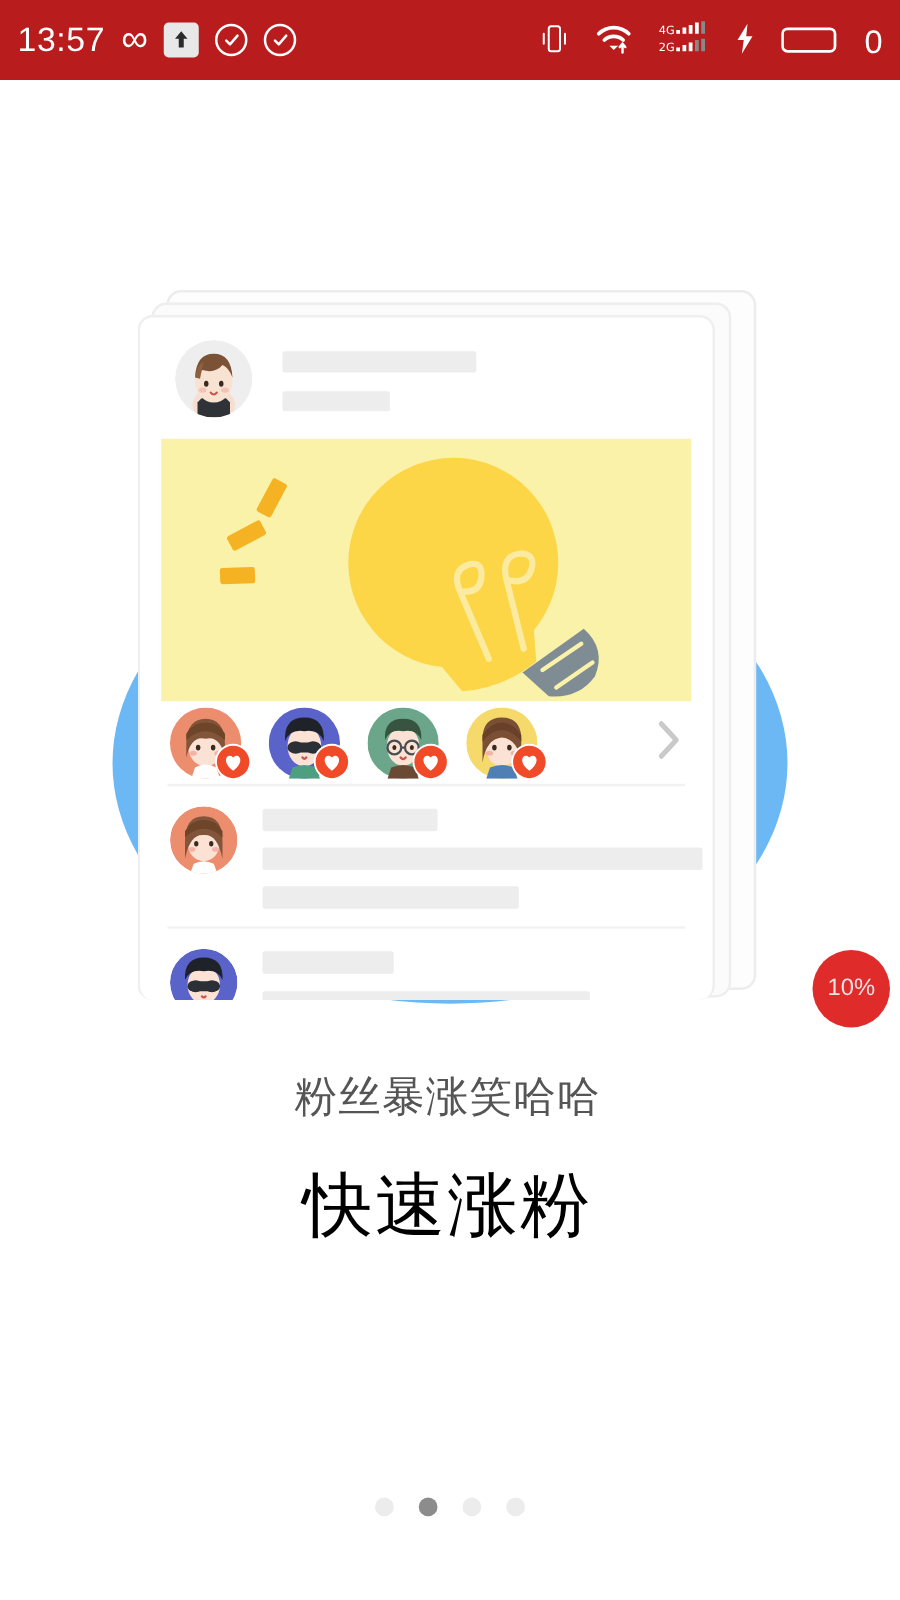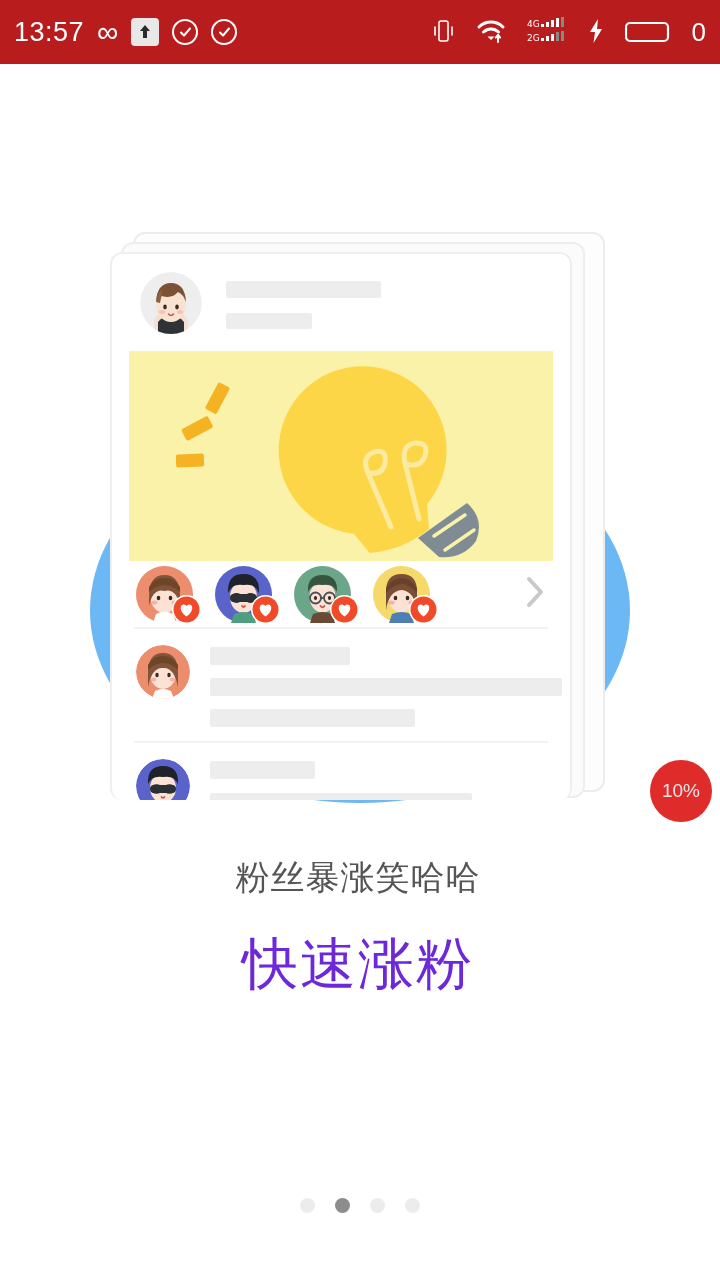--- a/index.html
+++ b/index.html
@@ -114,21 +114,21 @@
   .caption{
     position:absolute; left:0; top:855px; width:716px;
     text-align:center; z-index:4;
   }
   .cap-sub{
     font-size:34px; color:#555555; letter-spacing:1px;
     font-family:"DejaVu Sans", sans-serif;
   }
   .cap-main{
     margin-top:26px;
-    font-size:56px; color:#6d28d9; letter-spacing:2px;
+    font-size:56px; color:#000000; letter-spacing:2px;
     font-family:Liberation Serif, serif;
   }
 
   
   .dots{
     position:absolute; left:0; top:1198px; width:720px;
     display:flex; align-items:center; justify-content:center; gap:20px;
     z-index:4;
   }
   .dot{ width:15px; height:15px; border-radius:50%; background:#ececec; }

